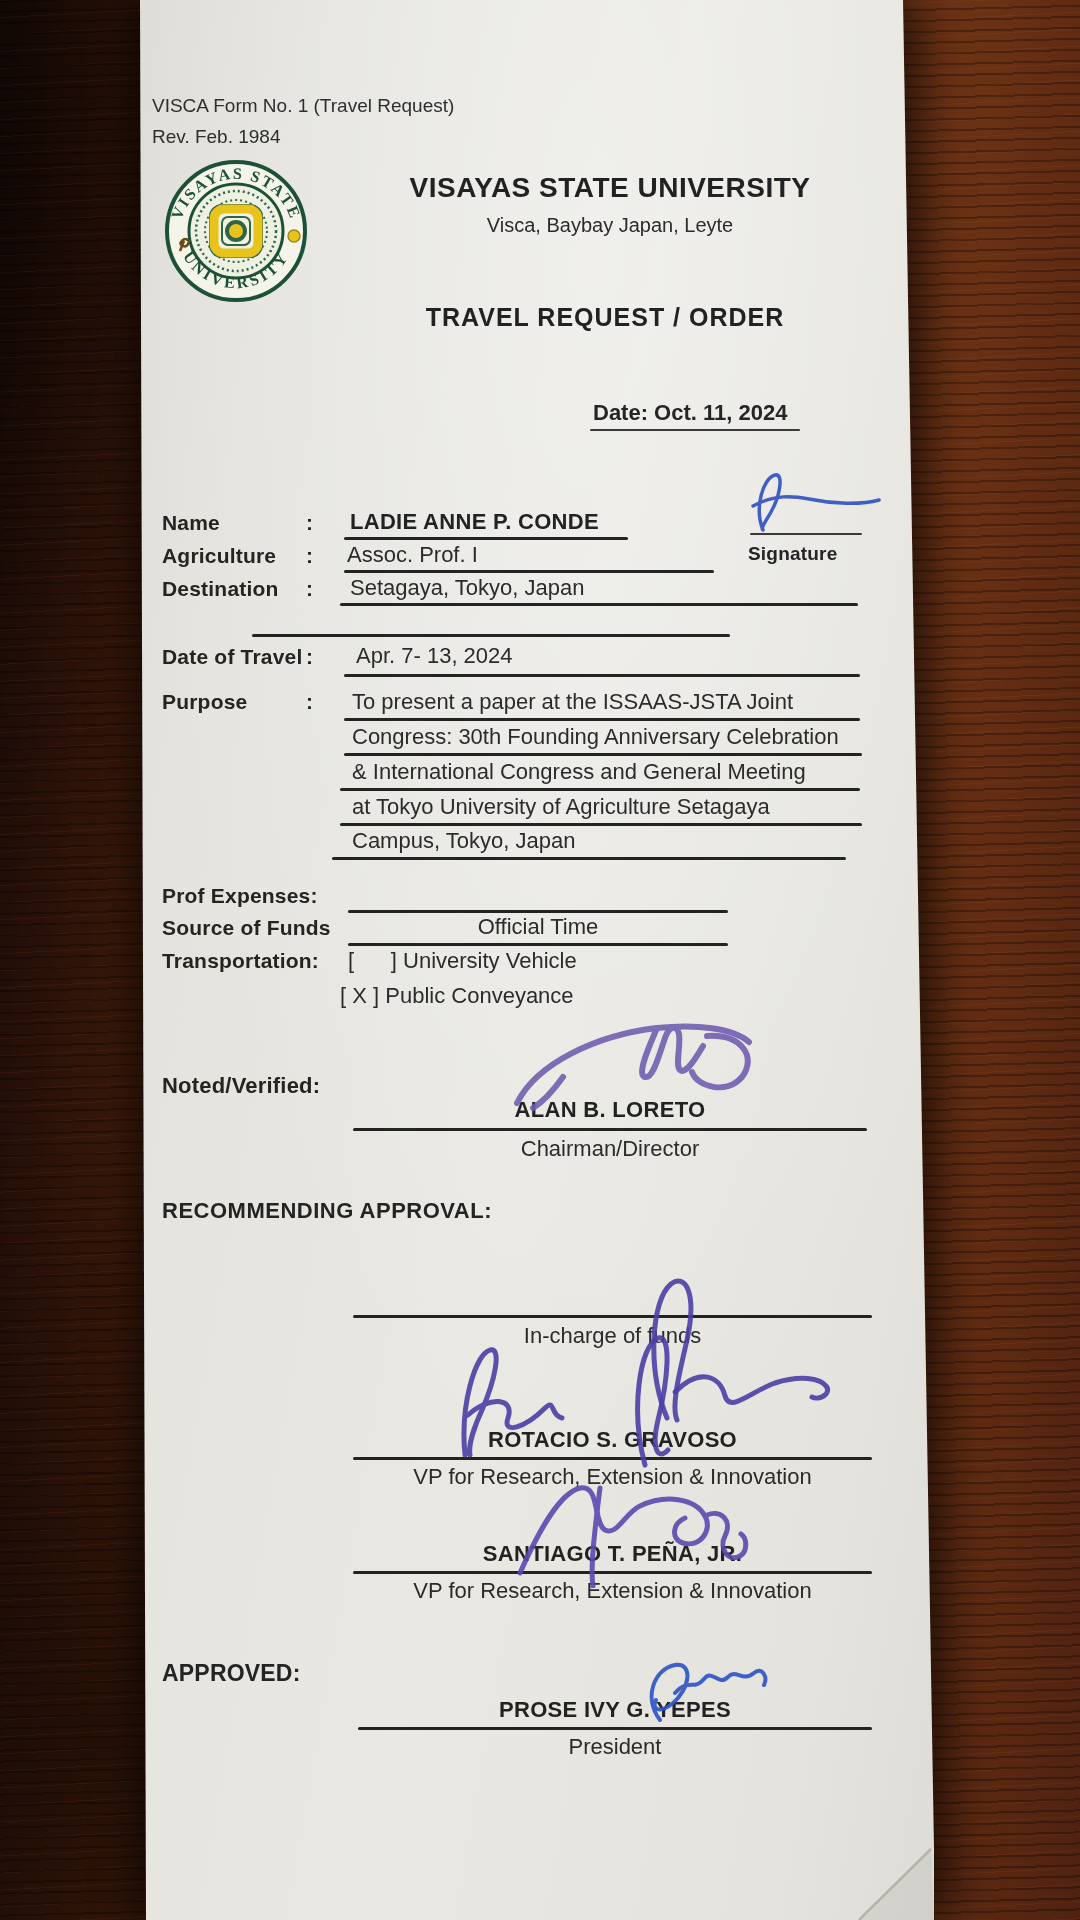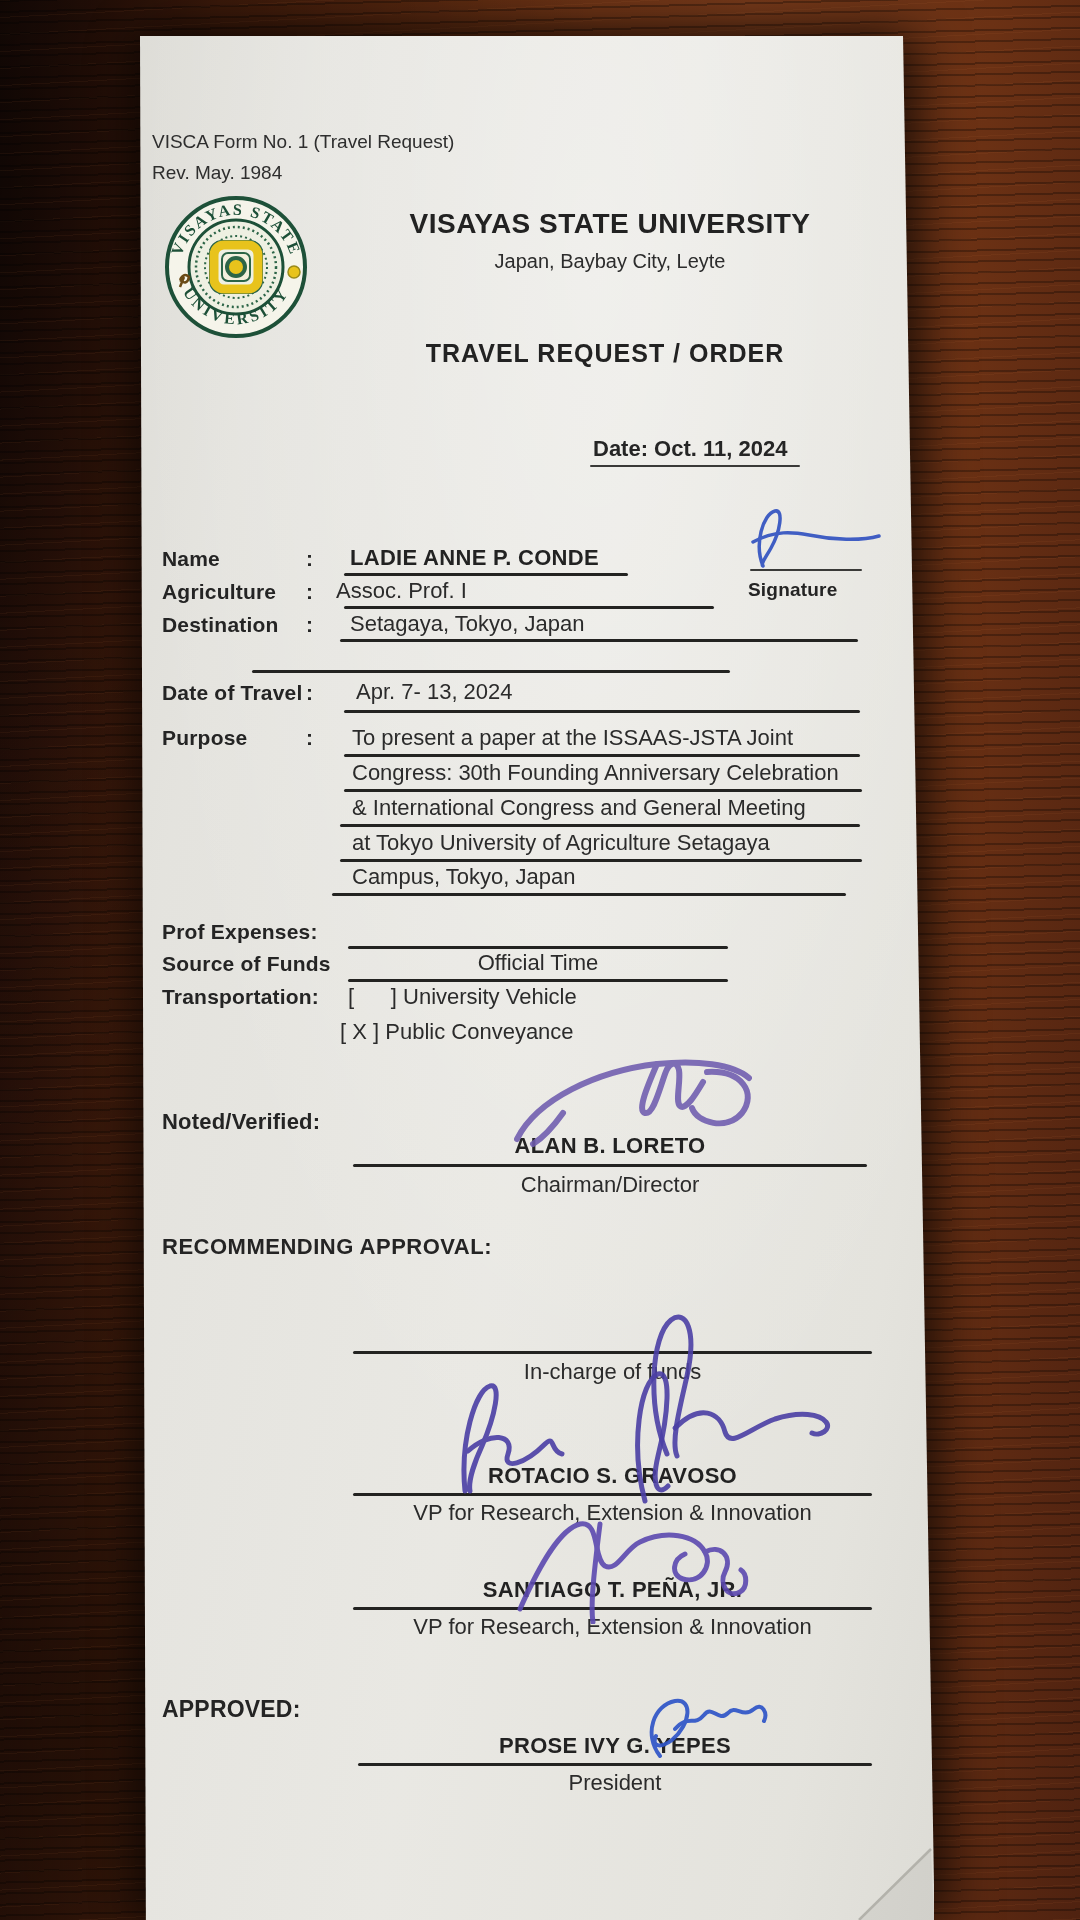--- a/index.html
+++ b/index.html
@@ -16,21 +16,20 @@
       radial-gradient(ellipse at 8% 90%, rgba(0,0,0,0.55), rgba(0,0,0,0) 45%),
       radial-gradient(ellipse at 0% 10%, rgba(0,0,0,0.5), rgba(0,0,0,0) 40%);
   }
   .paper-wrap{position:absolute;inset:0;filter:drop-shadow(16px 0 24px rgba(0,0,0,0.55)) drop-shadow(-12px 0 18px rgba(0,0,0,0.45));}
   .paper{
     position:absolute;inset:0;
     clip-path:polygon(140px 0px,903px 0px,934px 1849px,934px 1920px,146px 1920px);
     background:
       radial-gradient(ellipse at 55% 12%, rgba(255,255,255,0.35), rgba(255,255,255,0) 55%),
       linear-gradient(100deg,#d9d8d2 0%,#e4e3de 22%,#e9e8e3 50%,#e4e3dd 78%,#d7d6d0 100%);
-    margin-top: 36px;
   }
   .abs{position:absolute;}
   .lbl{font-weight:bold;font-size:21px;color:#242424;letter-spacing:0.2px;}
   .val{font-size:22px;color:#2b2b2b;}
   .valb{font-size:22px;font-weight:bold;color:#222;letter-spacing:0.3px;text-align:right;}
   .small{font-size:19px;color:#2e2e2e;}
   .rule{position:absolute;height:3px;background:#232321;border-radius:2px;}
   .rule-thin{position:absolute;height:2px;background:#3a3a38;border-radius:2px;}
   .cen{text-align:center;}
   .colon{font-weight:bold;font-size:21px;color:#242424;}
@@ -41,21 +40,21 @@
 </style>
 </head>
 <body>
 
 <div class="wood-grain"></div>
 
 <div class="paper-wrap">
 <div class="paper">
 
   <div class="abs small" style="left:152px;top:95px;">VISCA Form No. 1 (Travel Request)</div>
-  <div class="abs small" style="left:152px;top:126px;">Rev. May. 1984</div>
+  <div class="abs small" style="left:152px;top:126px;">Rev. Feb. 1984</div>
 
   <svg class="abs" style="left:163px;top:158px;" width="146" height="146" viewBox="0 0 146 146">
     <circle cx="73" cy="73" r="69" fill="#f5f4ea" stroke="#1d5038" stroke-width="4"></circle>
     <circle cx="73" cy="73" r="47" fill="#eef0e2" stroke="#1d5038" stroke-width="3"></circle>
     <circle cx="73" cy="73" r="40" fill="none" stroke="#2c6547" stroke-width="2.5" stroke-dasharray="2 3"></circle>
     <circle cx="73" cy="73" r="31" fill="none" stroke="#2c6547" stroke-width="2" stroke-dasharray="2 3"></circle>
     <g>
       <rect x="47" y="47" width="52" height="52" rx="12" fill="none" stroke="#2c6547" stroke-width="2"></rect>
       <rect x="51" y="51" width="44" height="44" rx="10" fill="none" stroke="#e8c31c" stroke-width="9"></rect>
       <rect x="59" y="59" width="28" height="28" rx="6" fill="#f3f0dd" stroke="#2c6547" stroke-width="2"></rect>
@@ -69,38 +68,38 @@
     </defs>
     <text font-size="16" font-weight="bold" fill="#1d5038" letter-spacing="2" font-family="Liberation Serif, serif">
       <textPath href="#arcTop" startOffset="50%" text-anchor="middle">VISAYAS STATE</textPath>
     </text>
     <text font-size="16" font-weight="bold" fill="#1d5038" letter-spacing="3" font-family="Liberation Serif, serif">
       <textPath href="#arcBot" startOffset="50%" text-anchor="middle">UNIVERSITY</textPath>
     </text>
   </svg>
 
   <div class="abs cen" style="left:330px;top:172px;width:560px;font-size:28px;font-weight:bold;color:#222;letter-spacing:0.5px;">VISAYAS STATE UNIVERSITY</div>
-  <div class="abs cen" style="left:330px;top:214px;width:560px;font-size:20px;color:#2c2c2c;">Japan, Baybay City, Leyte</div>
+  <div class="abs cen" style="left:330px;top:214px;width:560px;font-size:20px;color:#2c2c2c;">Visca, Baybay Japan, Leyte</div>
 
   <div class="abs cen" style="left:300px;top:303px;width:610px;font-size:25px;font-weight:bold;color:#222;letter-spacing:1px;">TRAVEL REQUEST / ORDER</div>
 
   <div class="abs" style="left:593px;top:400px;font-size:22px;font-weight:600;color:#252525;">Date: Oct. 11, 2024</div>
   <div class="rule-thin" style="left:590px;top:429px;width:210px;"></div>
 
   <div class="abs lbl" style="left:162px;top:511px;">Name</div>
   <div class="abs colon" style="left:306px;top:511px;">:</div>
   <div class="abs valb" style="left:350px;top:509px;">LADIE ANNE P. CONDE</div>
   <div class="rule" style="left:344px;top:537px;width:284px;"></div>
 
   <div class="rule-thin" style="left:750px;top:533px;width:112px;"></div>
   <div class="abs lbl" style="left:748px;top:543px;font-size:19px;">Signature</div>
 
   <div class="abs lbl" style="left:162px;top:544px;">Agriculture</div>
   <div class="abs colon" style="left:306px;top:544px;">:</div>
-  <div class="abs val" style="left:336px;top:542px;">Assoc. Prof. I</div>
+  <div class="abs val" style="left:347px;top:542px;">Assoc. Prof. I</div>
   <div class="rule" style="left:344px;top:570px;width:370px;"></div>
 
   <div class="abs lbl" style="left:162px;top:577px;">Destination</div>
   <div class="abs colon" style="left:306px;top:577px;">:</div>
   <div class="abs val" style="left:350px;top:575px;">Setagaya, Tokyo, Japan</div>
   <div class="rule" style="left:340px;top:603px;width:518px;"></div>
 
   <div class="rule" style="left:252px;top:634px;width:478px;"></div>
 
   <div class="abs lbl" style="left:162px;top:645px;">Date of Travel</div>

